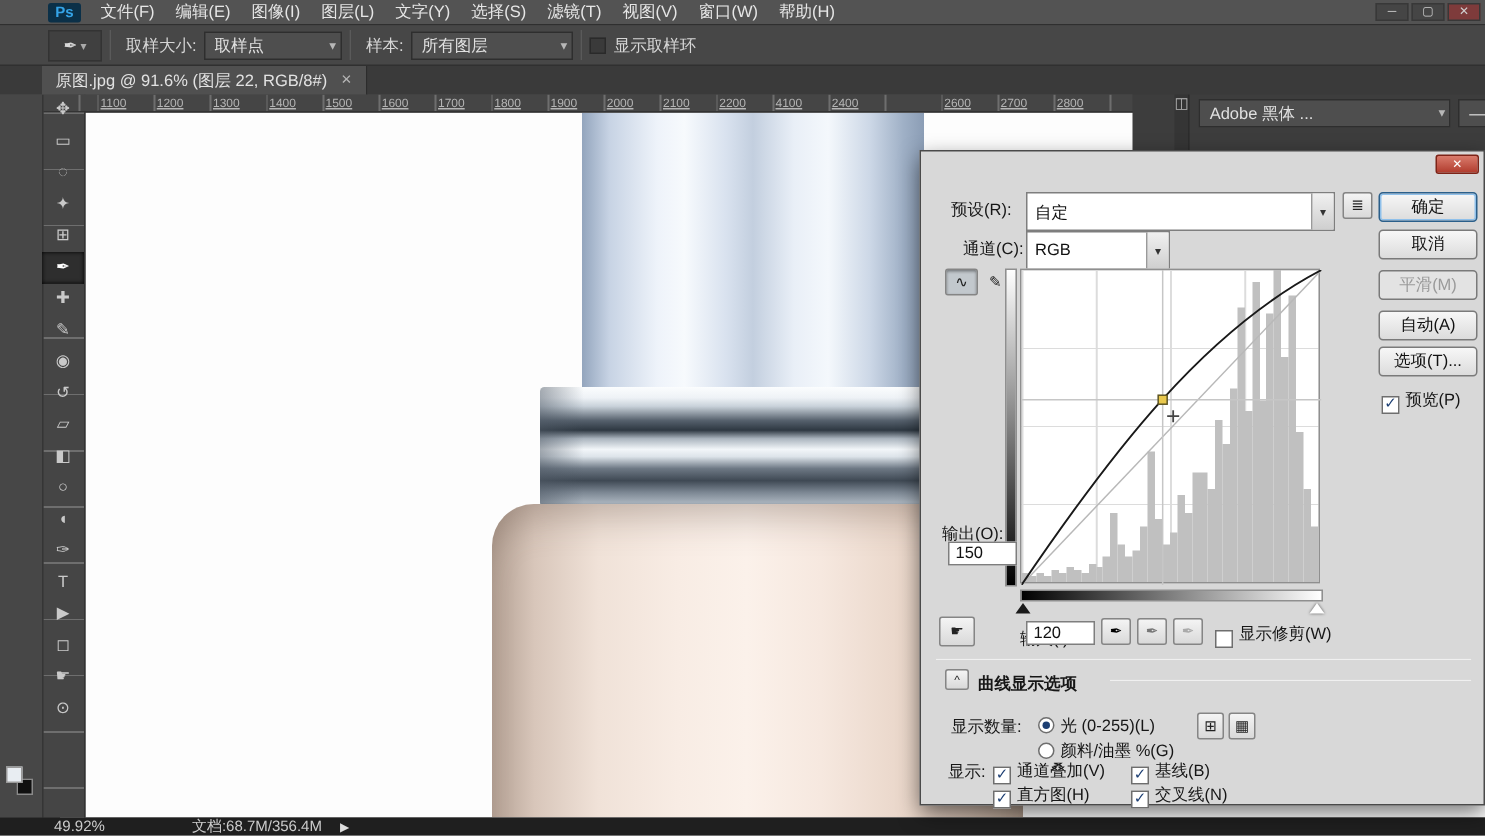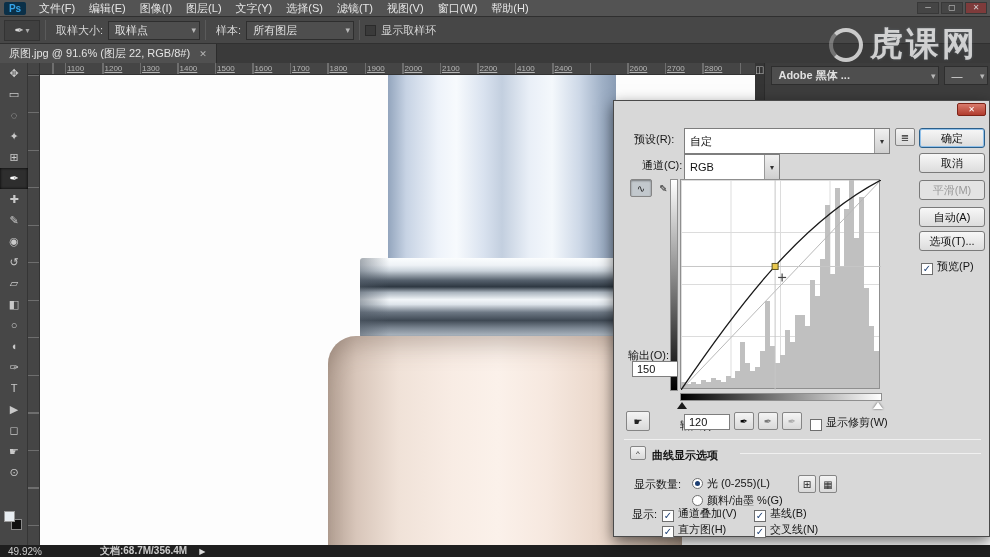--- a/index.html
+++ b/index.html
@@ -1,18 +1,18 @@
 <!DOCTYPE html>
 <html><head>
 <meta charset="utf-8">
 <style>
   * { margin:0; padding:0; box-sizing:border-box; }
   body { font-family:"Liberation Sans","DejaVu Sans",sans-serif; background:#222; }
   #scene { position:relative; width:990px; height:557px; background:#535353; overflow:hidden; font-size:11px; }
-  .abs { position:absolute; }
+  .abs { position:absolute;padding-left:28px; }
 
   
   #menu-bar { left:0; top:0; width:990px; height:17px; background:#535353; border-bottom:1px solid #2f2f2f; display:flex; align-items:center; z-index:4; }
   #ps-logo { width:22px; height:13px; margin:0 6px 0 4px; background:#0b3048; color:#35a4e8; font-weight:bold; font-size:10px; text-align:center; line-height:13px; border-radius:2px; }
   .menu-item { color:#e6e6e6; font-size:11px; padding:0 7px; line-height:17px; cursor:default; }
   #win-controls { position:absolute; right:3px; top:2px; display:flex; gap:2px; }
   .win-btn { width:22px; height:12px; background:#454545; border:1px solid #383838; color:#d0d0d0; font-size:8px; line-height:10px; text-align:center; }
   .win-btn.close { background:#7e3b3b; }
 
   #options-bar { left:0; top:17px; width:990px; height:27px; background:#474747; border-bottom:1px solid #303030; display:flex; align-items:center; z-index:4; }
@@ -92,21 +92,21 @@
   .cb i { font-style:normal; visibility:hidden; }
   .cb.checked i { visibility:visible; }
   .radio { width:11px; height:11px; border:1px solid #6e6e6e; border-radius:50%; background:#fff; display:inline-block; vertical-align:-2px; margin-right:4px; position:relative; }
   .radio.sel::after { content:""; position:absolute; left:2px; top:2px; width:5px; height:5px; border-radius:50%; background:#1d3f73; }
   .cb-row { position:absolute; color:#161616; white-space:nowrap; }
   .divider { position:absolute; height:1px; background:#b2b2b2; border-bottom:1px solid #f0f0f0; }
 
   
   #status-bar { left:0; top:545px; width:990px; height:12px; background:#1f1f1f; color:#cccccc; font-size:10px; display:flex; align-items:center; z-index:5; }
   #status-zoom { margin-left:8px; }
-  #status-doc { margin-left:58px;font-weight:bold; }
+  #status-doc { margin-left:58px; }
   #status-arrow { margin-left:12px; font-size:8px; color:#dddddd; }
 </style>
 </head>
 <body>
 
 <div id="scene">
 
   <div id="menu-bar" class="abs">
     <div id="ps-logo">Ps</div>
     <div style="display:flex;">
@@ -216,35 +216,31 @@
     <div id="chrome-ring"></div>
     <div id="bottle-body"></div>
   </div>
 
   <div id="dock" class="abs">
     <div id="dock-strip">
       <span>▤</span>
       <span>◫</span>
     </div>
     <div id="dock-panel">
-      <div class="dd-dark" style="width:168px;font-weight:bold;">
+      <div class="dd-dark" style="width:168px;">
         <span>Adobe 黑体 ...</span>
         <span class="dd-arrow">▾</span>
       </div>
       <div class="dd-dark" style="width:44px;">
         <span>—</span>
         <span class="dd-arrow">▾</span>
       </div>
     </div>
   </div>
 
-  <div id="watermark" class="abs">
-    <div id="wm-ring"></div>
-    <div id="wm-text">虎课网</div>
-  </div>
 
   <div id="dialog" class="abs">
     <div id="dlg-close">✕</div>
 
     <span class="dlg-label" style="left:20px;top:31px;">预设(R):</span>
     <div class="dd-light" style="left:70px;top:27px;width:206px;">
       <span>自定</span>
       <span class="dd-arrow">▾</span>
     </div>
     <div class="sq-btn" style="left:281px;top:27px;width:20px;height:18px;">≣</div>

